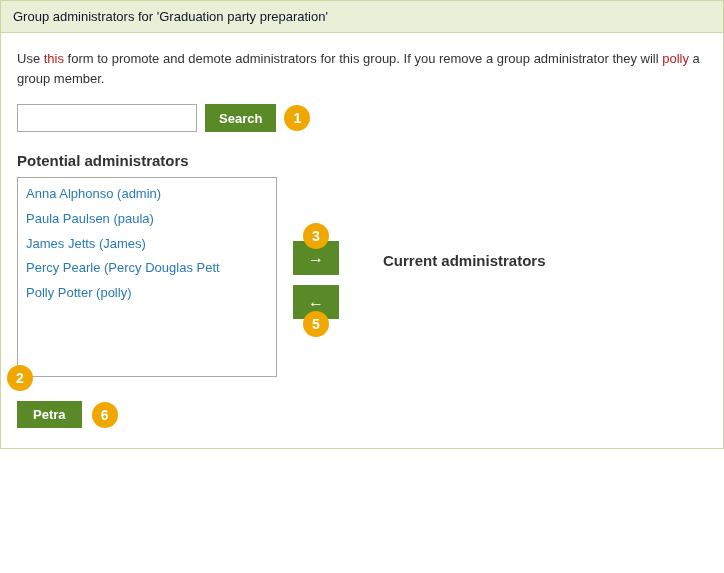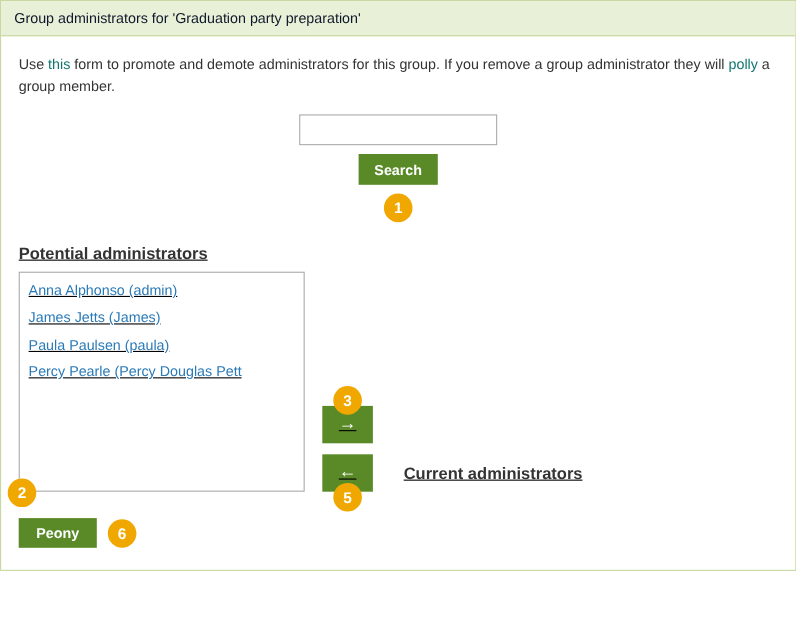--- a/index.html
+++ b/index.html
@@ -30,29 +30,28 @@
     }
 
     .description {
       font-size: 13px;
       color: #333;
       line-height: 1.5;
       margin-bottom: 16px;
     }
 
     .description .highlight {
-      color: #0f766e;
+      color: #b91c1c;
     }
 
     .search-row {
       display: flex;
       align-items: center;
       gap: 8px;
       margin-bottom: 20px;
-      flex-direction: column;
     }
 
     .search-input {
       width: 180px;
       height: 28px;
       border: 1px solid #aaa;
       padding: 2px 6px;
       font-size: 13px;
       outline: none;
     }
@@ -156,23 +155,22 @@
       color: #fff;
       border: none;
       padding: 6px 16px;
       font-size: 13px;
       font-weight: bold;
       cursor: pointer;
     }
 
     .lists-outer {
       display: flex;
-      align-items: flex-end;
+      align-items: center;
       width: 100%;
-      text-decoration: underline;
     }
   </style>
 </head>
 <body>
 
 <div class="page-wrapper">
   <div class="page-header">
     <span>Group administrators for 'Graduation party preparation'</span>
   </div>
 
@@ -189,44 +187,45 @@
       <div class="annotation-badge">1</div>
     </div>
 
     <div class="lists-outer">
 
       <div class="list-column list-column-left">
         <div class="list-label">Potential administrators</div>
         <div style="position:relative; display:flex; align-items:flex-start;border-radius:14px;">
           <div class="list-box" id="potential-list">
           <div class="list-item">Anna Alphonso (admin)</div>
+              <div class="list-item">Paula Paulsen (paula)</div>
               <div class="list-item">James Jetts (James)</div>
-              <div class="list-item">Paula Paulsen (paula)</div>
               <div class="list-item">Percy Pearle (Percy Douglas Pett</div>
+              <div class="list-item">Polly Potter (polly)</div>
             </div>
           <div class="annotation-badge" style="position:absolute; bottom:-14px; left:-10px; z-index:2;">2</div>
         </div>
       </div>
 
       <div class="middle-controls">
         <div style="position:relative;">
           <div class="annotation-badge" style="position:absolute; top:-18px; left:50%; transform:translateX(-50%);">3</div>
           <button class="arrow-button">→</button>
         </div>
         <div style="position:relative; margin-top:4px;">
           <button class="arrow-button">←</button>
           <div class="annotation-badge" style="position:absolute; bottom:-18px; left:50%; transform:translateX(-50%);">5</div>
         </div>
       </div>
 
-      <div class="list-column" style="flex:1; margin-left:12px;">
+      <div class="list-column" style="flex:1; margin-left:28px;">
         <div class="list-label">Current administrators</div>
       </div>
 
     </div>
 
     <div class="footer">
-      <button class="save-button">Peony</button>
+      <button class="save-button">Petra</button>
       <div class="annotation-badge">6</div>
     </div>
 
   </div>
 </div>
 
 </body></html>

